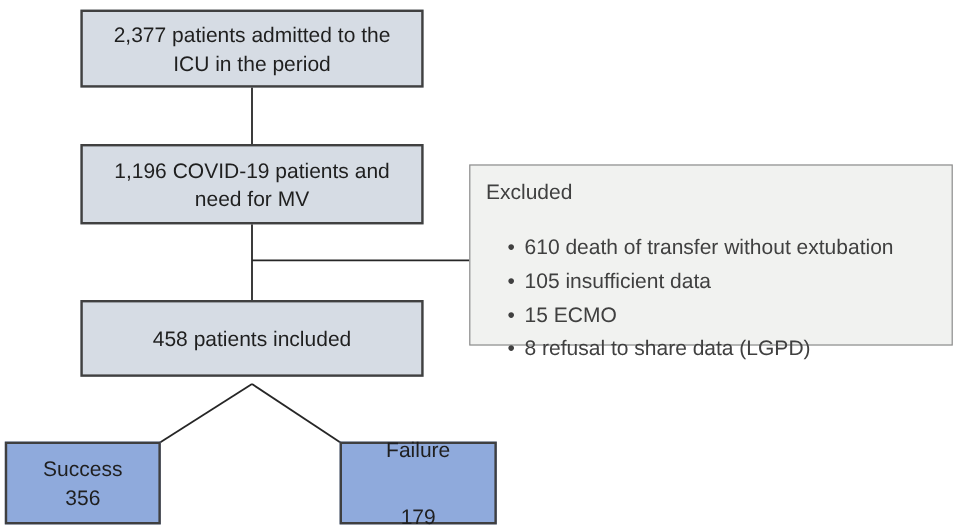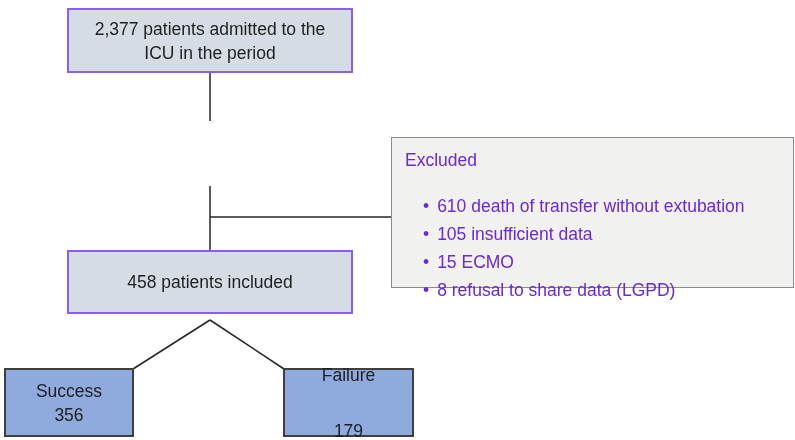--- a/index.html
+++ b/index.html
@@ -39,42 +39,42 @@
     color: #1f1f1f;
     font-size: 17.5px;
     line-height: 24px;
   }
   .node .node-text {
     display: block;
     max-width: 256px;
   }
   .light {
     background: #d6dce4;
-    border: 2px solid #8b5cf6;
+    border: 2px solid #404040;
   }
   .outcome {
     background: #8faadc;
     border: 2px solid #3f3f3f;
   }
   #box-icu      { left: 67px;  top: 8px;   width: 286px; height: 65px; }
   #box-covid    { left: 67px;  top: 120px; width: 286px; height: 67px; }
   #box-included { left: 67px;  top: 250px; width: 286px; height: 64px; }
   #box-success  { left: 4px;   top: 368px; width: 130px; height: 69px; }
   #box-failure  { left: 283px; top: 368px; width: 131px; height: 69px; gap: 32px; }
   #box-excluded {
     position: absolute;
     z-index: 2;
     box-sizing: border-box;
     left: 391px;
     top: 137px;
     width: 403px;
     height: 151px;
     background: #f1f2f0;
     border: 1.5px solid #8c8c8c;
-    color: #6d28d9;
+    color: #404040;
     font-size: 17.5px;
     padding: 8px 0 0 13px;
   }
   .excluded-title {
     line-height: 28px;
   }
   .excluded-list {
     list-style: none;
     margin: 18px;
     padding: 0;
@@ -98,20 +98,23 @@
     <line x1="210" y1="186" x2="210" y2="251"></line>
     <line x1="210" y1="217" x2="392" y2="217"></line>
     <line x1="210" y1="320" x2="133" y2="369"></line>
     <line x1="210" y1="320" x2="284" y2="369"></line>
   </svg>
 
   <div class="node light" id="box-icu">
     <span class="node-text">2,377 patients admitted to the ICU in the period</span>
   </div>
 
+  <div class="node light" id="box-covid">
+    <span class="node-text">1,196 COVID-19 patients and need for MV</span>
+  </div>
 
   <div id="box-excluded">
     <div class="excluded-title">Excluded</div>
     <ul class="excluded-list">
       <li>610 death of transfer without extubation</li>
       <li>105 insufficient data</li>
       <li>15 ECMO</li>
       <li>8 refusal to share data (LGPD)</li>
     </ul>
   </div>

